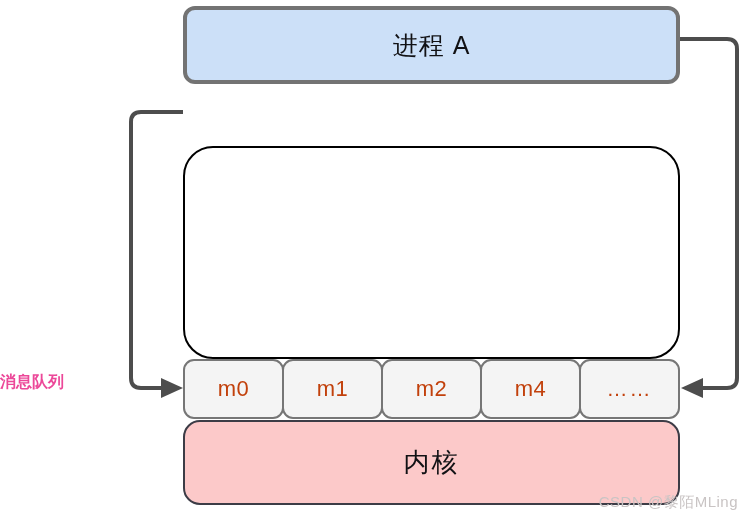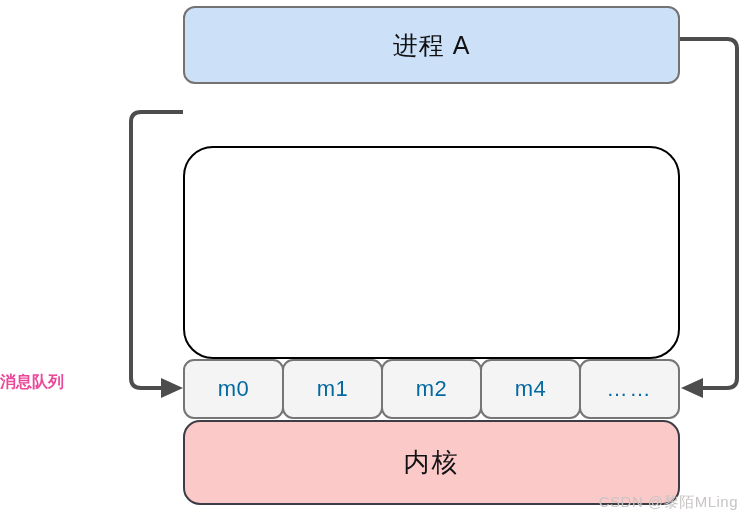--- a/index.html
+++ b/index.html
@@ -24,21 +24,21 @@
     align-items: center;
     justify-content: center;
     text-align: center;
   }
 
   
   .proc {
     left: 183px;
     width: 497px;
     background: #cce0f8;
-    border: 2px solid #737373;
+    border: 4px solid #737373;
     border-radius: 12px;
     font-size: 25px;
     color: #111114;
     letter-spacing: 1px;
   }
   #proc-a { top: 6px;  height: 78px; }
   #proc-b { top: 84px; height: 60px; }
 
   
   #blank-area {
@@ -64,21 +64,21 @@
     flex: 1 1 0;
     box-sizing: border-box;
     display: flex;
     align-items: center;
     justify-content: center;
     background: #f4f4f4;
     border: 2px solid #767676;
     border-radius: 11px;
     margin-right: -2px;
     font-size: 22px;
-    color: #0369a1;
+    color: #c2410c;
     letter-spacing: 0.5px;
   }
   .queue-cell:last-child { margin-right: 0; }
   .queue-cell.dots { font-size: 21px; letter-spacing: 2px; }
 
   
   #kernel {
     left: 183px;
     top: 420px;
     width: 497px;

